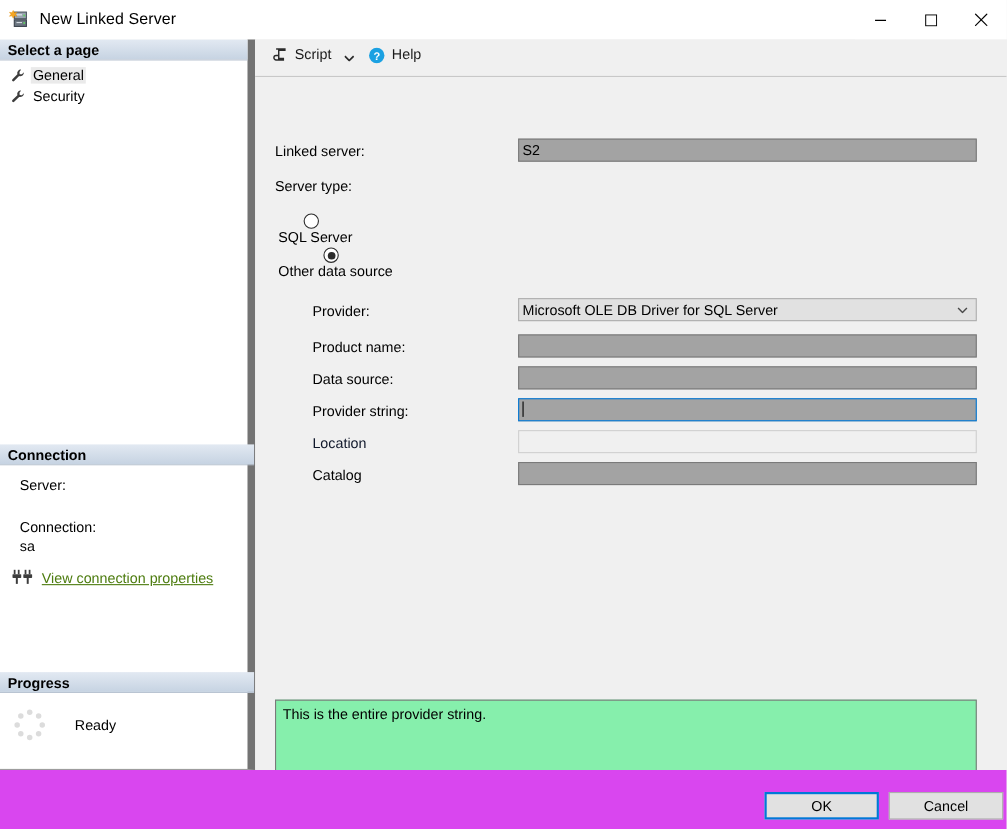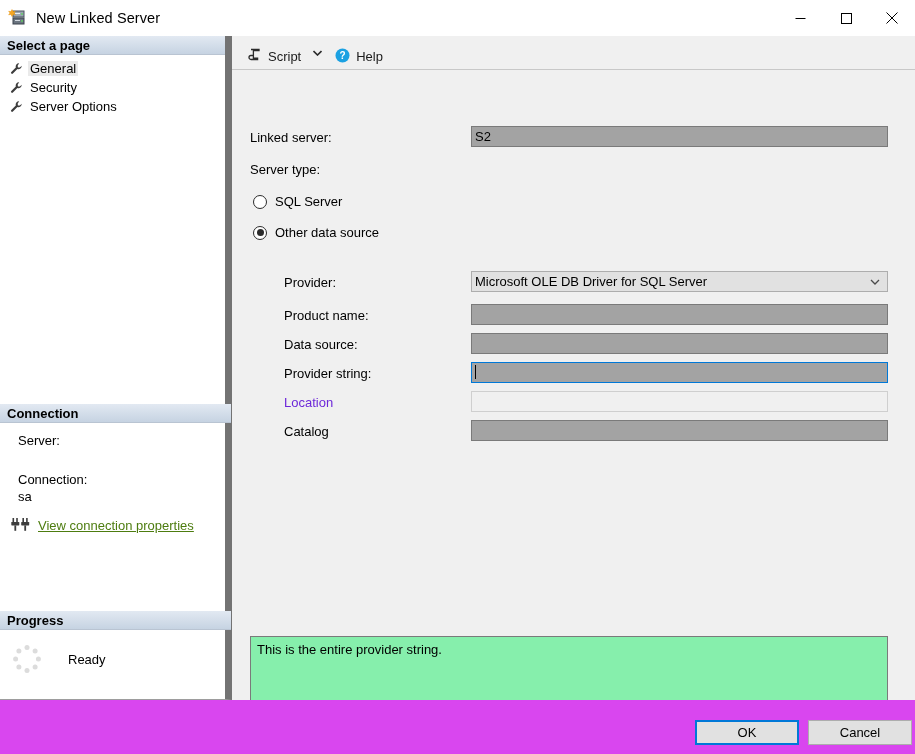--- a/index.html
+++ b/index.html
@@ -149,21 +149,21 @@
   }
   .toolbar {
     height: 33px;
     display: flex;
     align-items: center;
     padding-left: 12px;
     background: #f0f0f0;
   }
   .tb-item {
     display: flex;
-    align-items: flex-end;
+    align-items: flex-start;
     height: 22px;
     padding: 0 2px;
   }
   .tb-icon {
     width: 17px; height: 17px;
     display: flex;
     align-items: center;
     justify-content: center;
     flex: none;
   }
@@ -189,21 +189,21 @@
     border-top: 1px solid #c8c8c8;
     box-sizing: border-box;
   }
 
   .lbl {
     position: absolute;
     font-size: 13px;
     color: #000;
     white-space: nowrap;
   }
-  .lbl.disabled { color: #6d28d9; }
+  .lbl.disabled { color: #0f172a; }
 
   .field {
     position: absolute;
     left: 239px;
     width: 417px;
     height: 21px;
     background: #a3a3a3;
     border: 1px solid #7a7a7a;
     box-sizing: border-box;
     font-family: "Liberation Sans", sans-serif;
@@ -251,20 +251,21 @@
     align-items: center;
     justify-content: center;
     flex: none;
     margin-right: 2px;
   }
 
   .radio-row {
     position: absolute;
     display: flex;
     align-items: center;
+    flex-direction: column;
   }
   .radio {
     width: 14px; height: 14px;
     border-radius: 50%;
     border: 1.4px solid #2b2b2b;
     background: #fff;
     box-sizing: border-box;
     flex: none;
     position: relative;
     margin-right: 8px;
@@ -371,28 +372,20 @@
       </span>
       <span class="plabel">General</span>
     </div>
     <div class="page-item">
       <span class="wrench">
         <svg width="13" height="13" viewBox="0 0 13 13">
             <path d="M9.2 1.2a3.3 3.3 0 0 0-3.4 4.3L1.3 10a1.1 1.1 0 0 0 1.6 1.6l4.5-4.5a3.3 3.3 0 0 0 4.3-3.4L9.9 5.6 7.9 5.4 7.7 3.4z" fill="#3d3d3d"></path>
           </svg>
       </span>
       <span class="plabel">Security</span>
-    </div>
-    <div class="page-item">
-      <span class="wrench">
-        <svg width="13" height="13" viewBox="0 0 13 13">
-            <path d="M9.2 1.2a3.3 3.3 0 0 0-3.4 4.3L1.3 10a1.1 1.1 0 0 0 1.6 1.6l4.5-4.5a3.3 3.3 0 0 0 4.3-3.4L9.9 5.6 7.9 5.4 7.7 3.4z" fill="#3d3d3d"></path>
-          </svg>
-      </span>
-      <span class="plabel">Server Options</span>
     </div>
   </div>
 
   <div style="position:absolute; left:0; top:368px; width:231px;">
     <div class="panel-header">Connection</div>
     <div class="conn-body">
       <div class="conn-row">Server:</div>
       <div class="conn-row"></div>
       <div class="conn-gap"></div>
       <div class="conn-row">Connection:</div>

